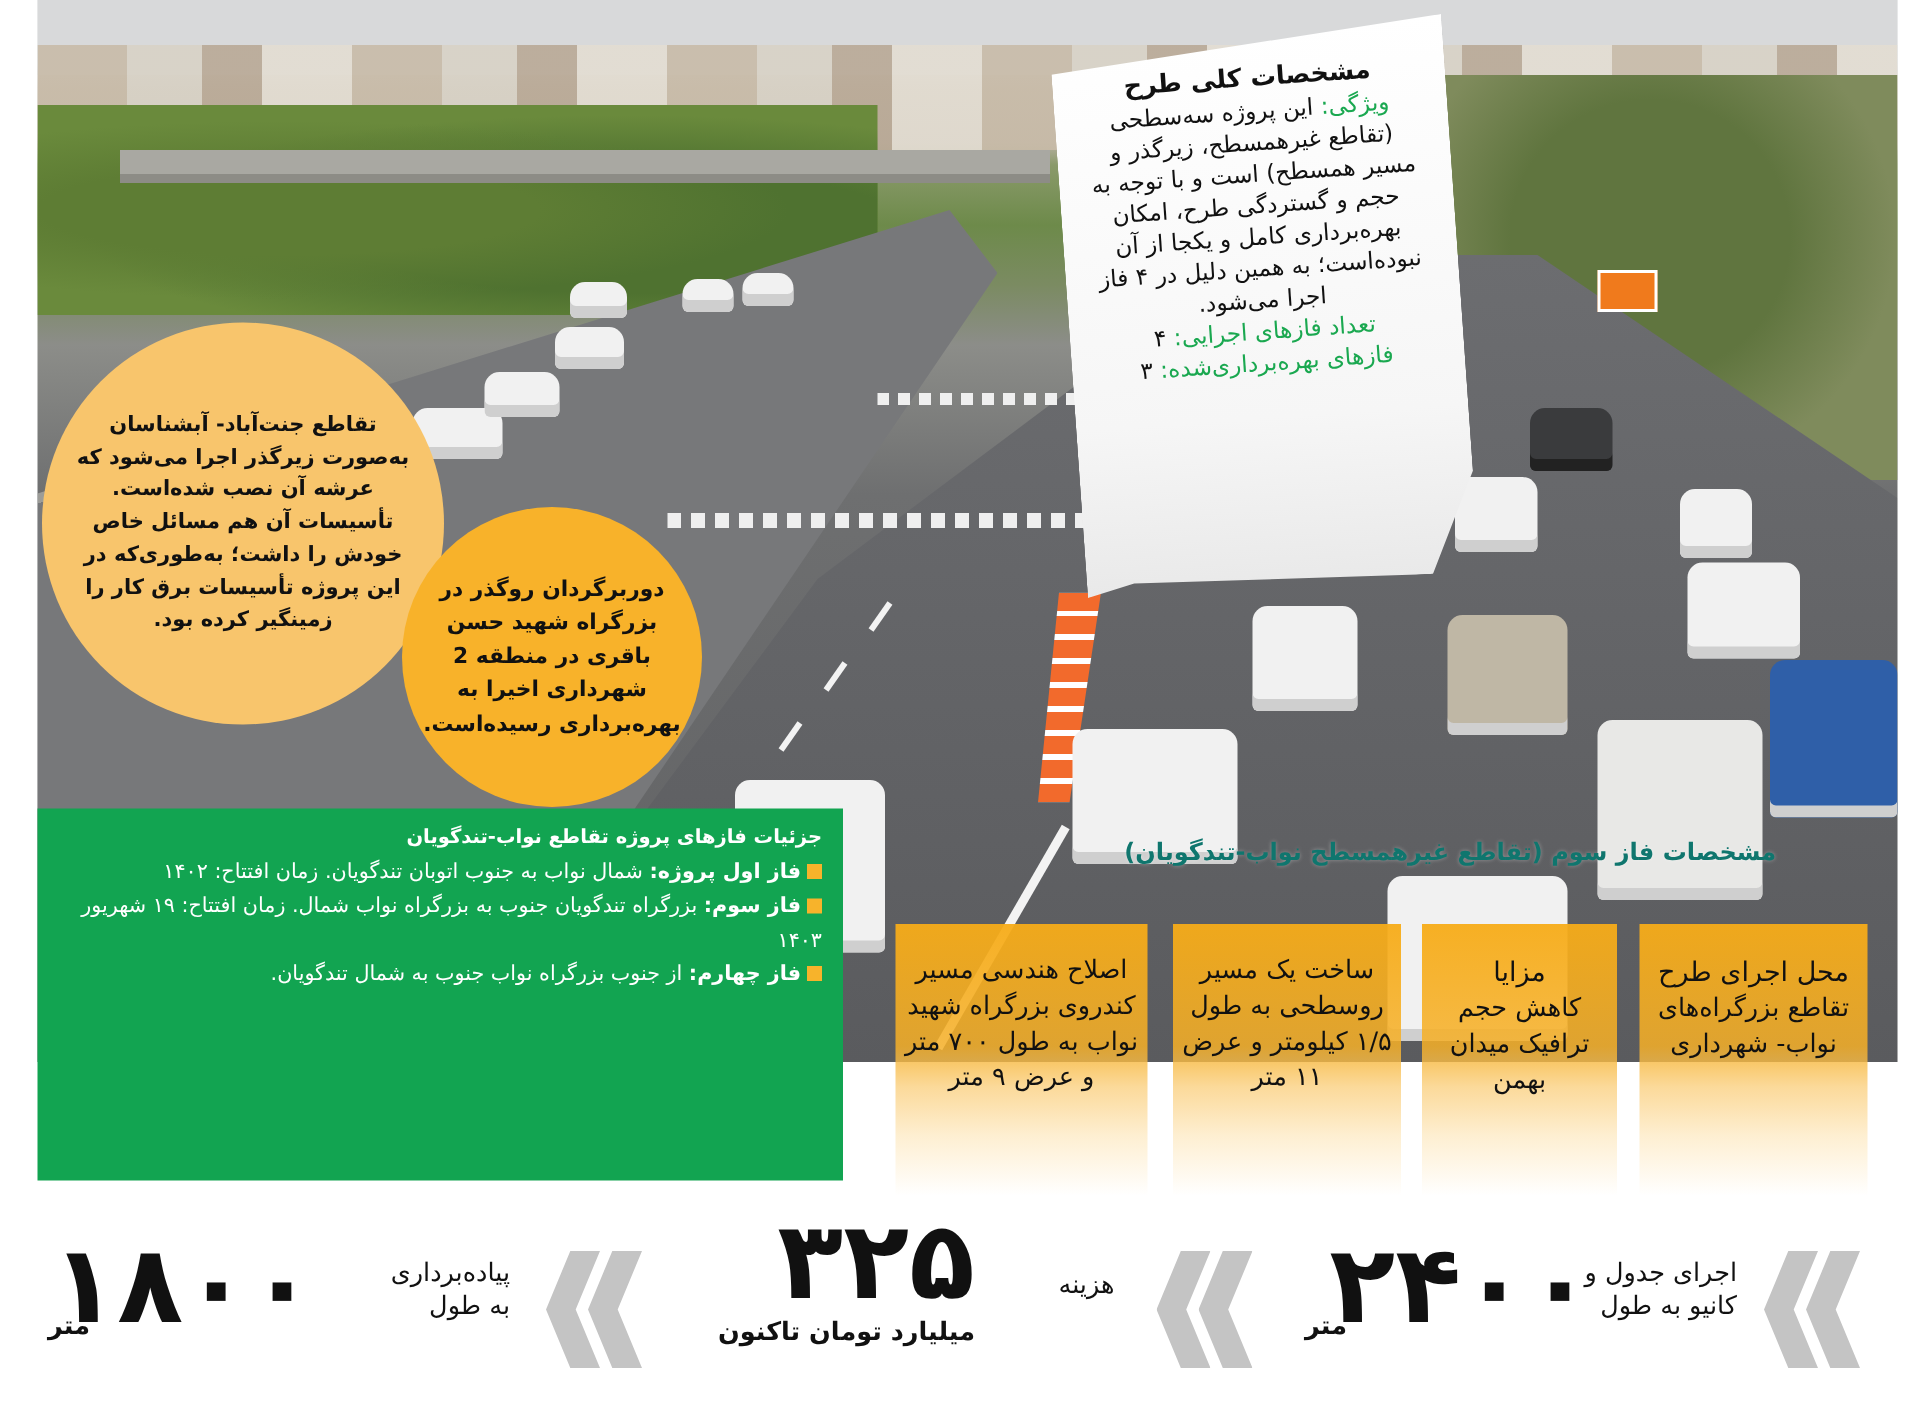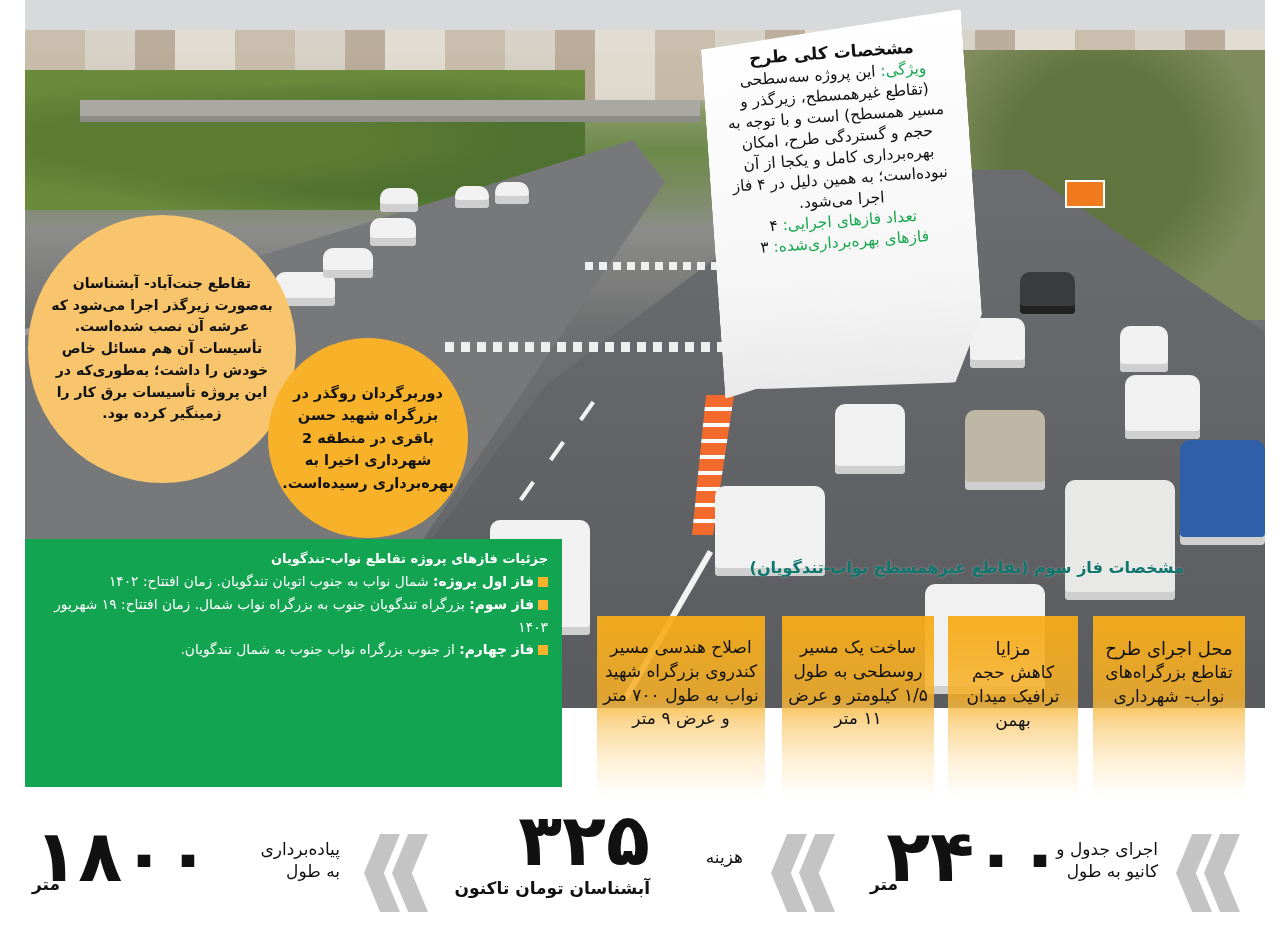--- a/index.html
+++ b/index.html
@@ -219,21 +219,21 @@
 
 <div class="stat stat-2">
   <div class="chev">
       <i></i>
       <i></i>
     </div>
   <div class="label">
     <div>هزینه</div>
   </div>
   <div class="big">۳۲۵</div>
-  <div class="unit">آبشناسان تومان تاکنون</div>
+  <div class="unit">میلیارد تومان تاکنون</div>
 </div>
 
 <div class="stat stat-3">
   <div class="chev">
       <i></i>
       <i></i>
     </div>
   <div class="label">
     <div>پیاده‌برداری</div>
     <div>به طول</div>

